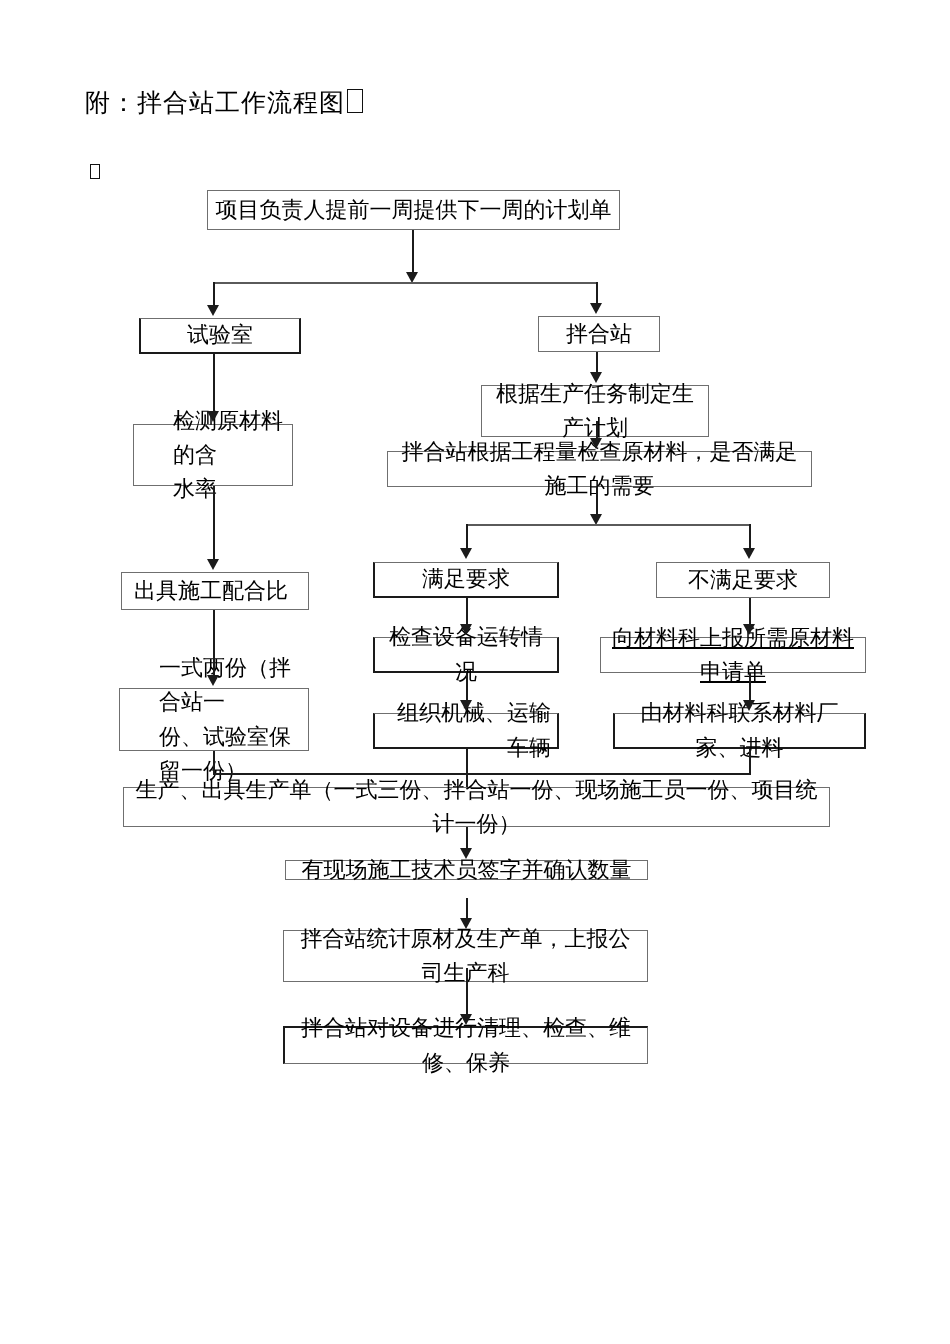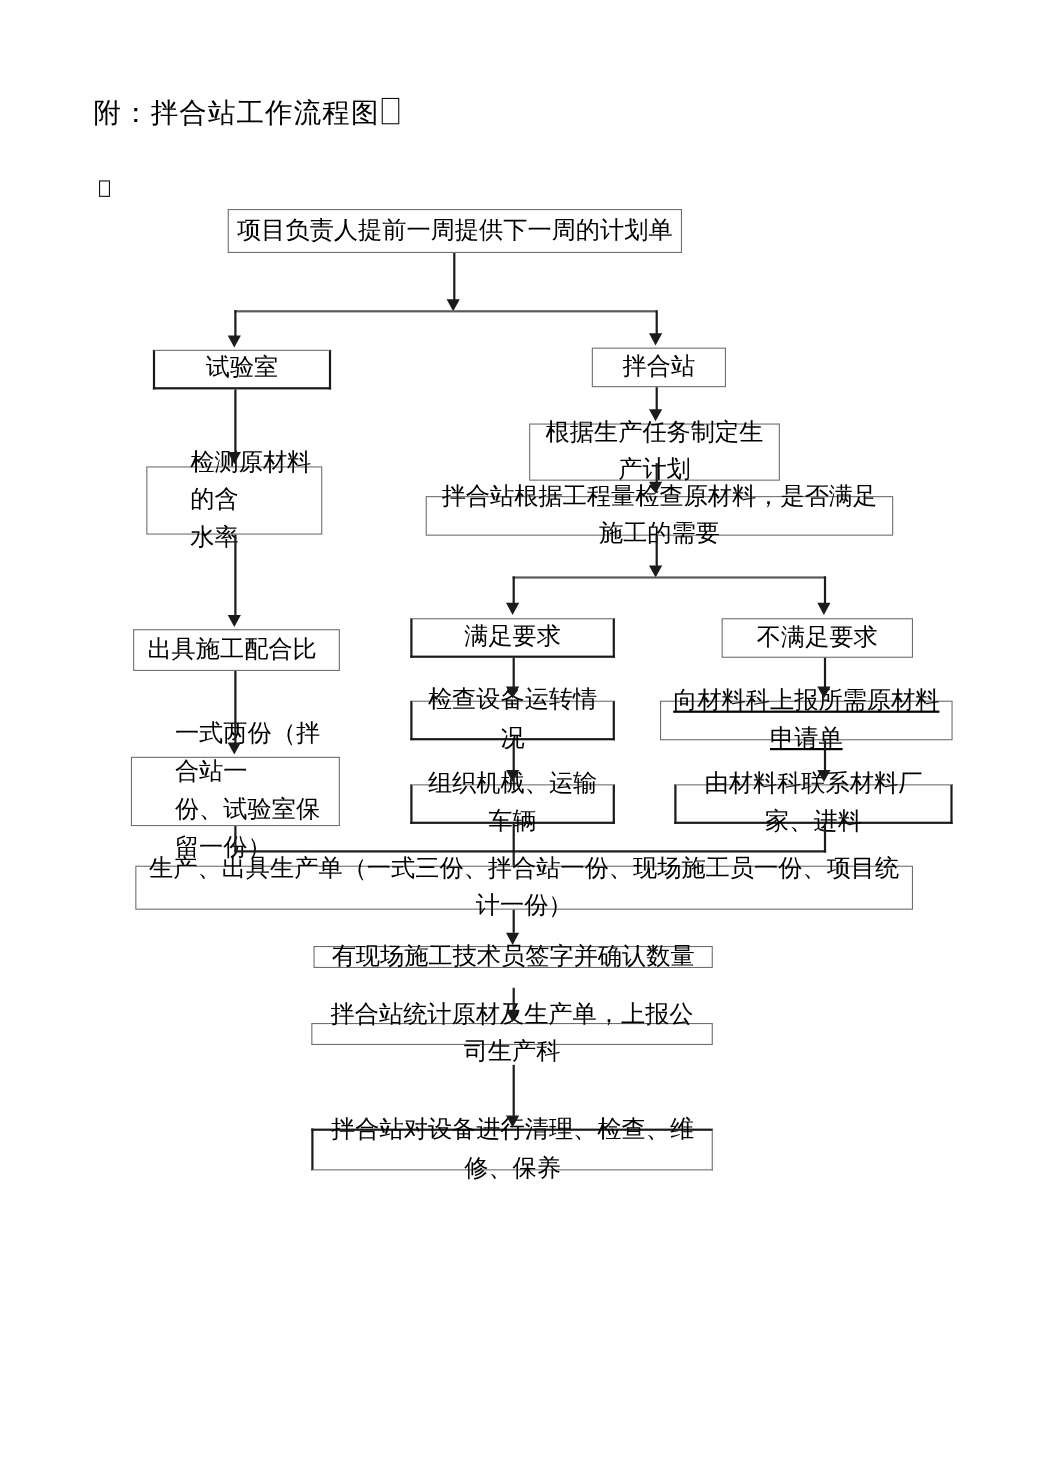--- a/index.html
+++ b/index.html
@@ -152,37 +152,37 @@
     <span class="txt">向材料科上报所需原材料申请单</span>
   </div>
 
   <div class="node lead2" style="left:119px; top:688px; width:190px; height:63px;">
     <span>
       <span class="txt">一式两份（拌合站一</span>
       <span class="txt">份、试验室保留一份）</span>
     </span>
   </div>
 
-  <div class="node shadow" style="left:373px; top:713px; width:186px; height:36px;">
+  <div class="node shadow" style="left:373px; top:713px; width:186px; height:36px;text-align:right;">
     <span class="txt">组织机械、运输车辆</span>
   </div>
 
   <div class="node shadow" style="left:613px; top:713px; width:253px; height:36px;">
     <span class="txt">由材料科联系材料厂家、进料</span>
   </div>
 
   <div class="node" style="left:123px; top:787px; width:707px; height:40px;">
     <span class="txt">生产、出具生产单（一式三份、拌合站一份、现场施工员一份、项目统计一份）</span>
   </div>
 
   <div class="node" style="left:285px; top:860px; width:363px; height:20px;justify-content:center;">
     <span class="txt">有现场施工技术员签字并确认数量</span>
   </div>
 
-  <div class="node" style="left:283px; top:930px; width:365px; height:20px;">
+  <div class="node" style="left:283px; top:930px; width:365px; height:52px;">
     <span class="txt">拌合站统计原材及生产单，上报公司生产科</span>
   </div>
 
   <div class="node topshadow" style="left:283px; top:1026px; width:365px; height:38px;">
     <span class="txt">拌合站对设备进行清理、检查、维修、保养</span>
   </div>
 
   <div class="vline" style="left:412px; top:230px; height:46px;"></div>
   <div class="arrow" style="left:406px; top:272px;"></div>
   <div class="hline" style="left:213px; top:282px; width:384px;"></div>

